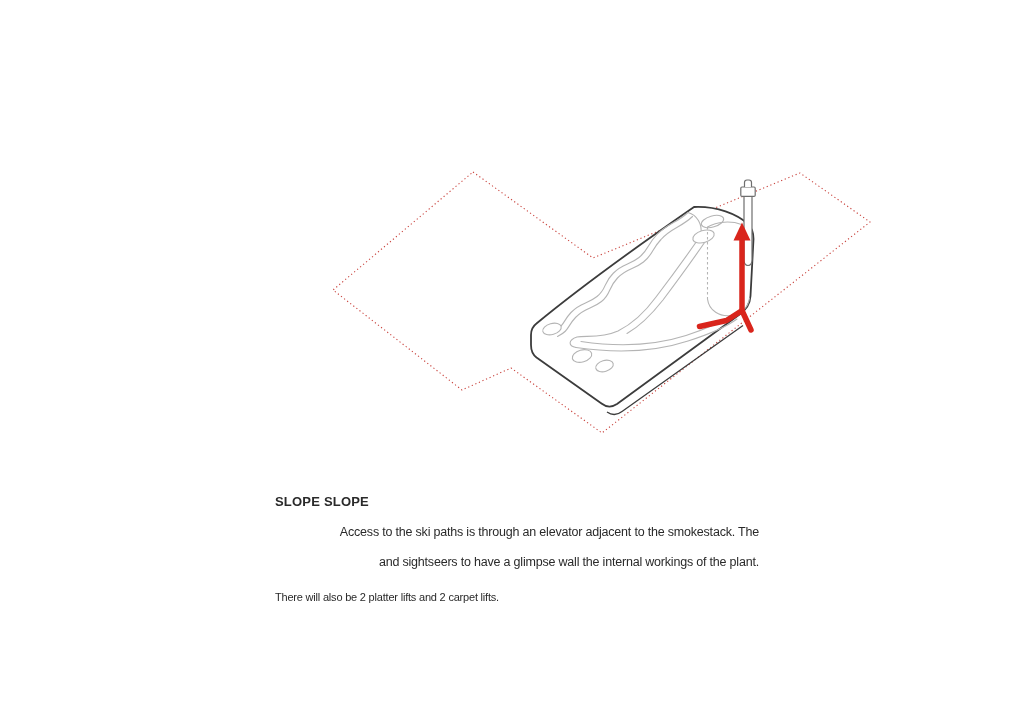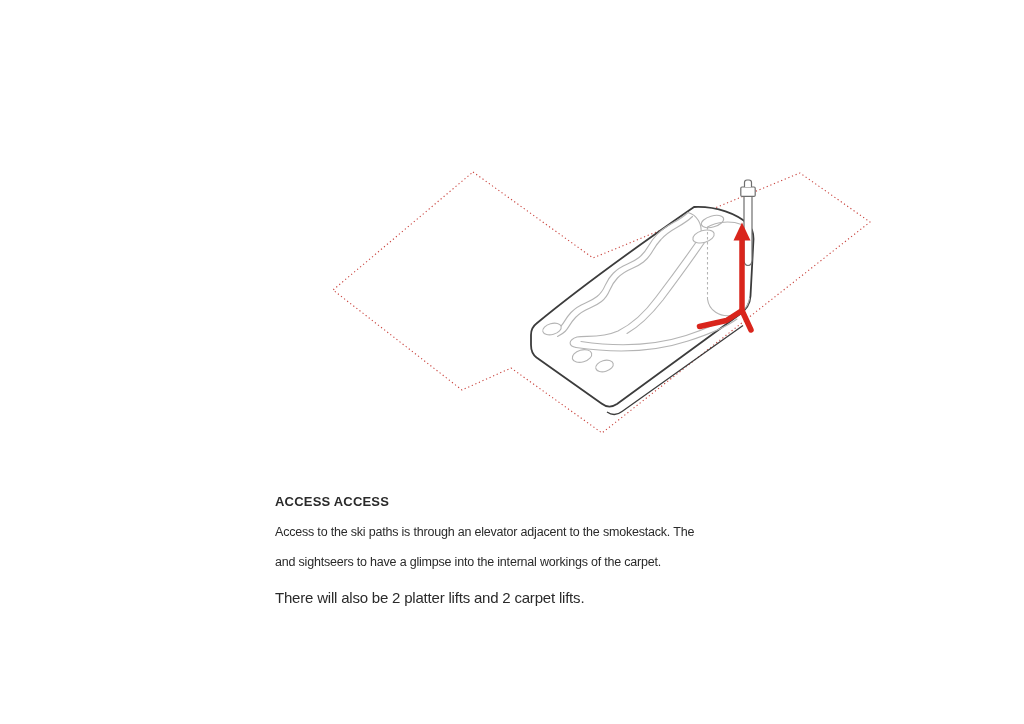--- a/index.html
+++ b/index.html
@@ -25,22 +25,22 @@
 
   
   .text-block{
     position:absolute;left:275px;top:494px;width:500px;
     color:var(--text,#2a2a2a);
   }
   .heading{
     font-size:13px;font-weight:bold;letter-spacing:0.2px;
     margin:0 0 16px 0;
   }
-  .para1{font-size:12.5px;line-height:15px;letter-spacing:-0.2px;margin:0;}
-  .para2{font-size:15px;line-height:15px;letter-spacing:-0.2px;margin:20px 0 0 0;}
+  .para1{font-size:12.5px;line-height:15px;letter-spacing:-0.2px;margin:16px;text-align:right;}
+  .para2{font-size:11px;line-height:15px;letter-spacing:-0.2px;margin:20px 0 0 0;}
 </style>
 </head>
 <body>
 
 <div class="page">
 
   <svg class="diagram-svg" viewBox="0 0 1024 724">
 
     <polygon class="site-dotted" points="473,172 593,258 800,173 870,222 602,433 511,368 462,390 333,290"></polygon>
 
@@ -80,22 +80,22 @@
 
     <g>
       <path class="red-stroke" d="M 699.5,326.5 L 726.5,320.5 L 742,310.5"></path>
       <path class="red-stroke" d="M 742,310.5 L 751,330"></path>
       <path class="red-stroke" d="M 742,309 L 742,240"></path>
       <polygon class="red-fill" points="742,222.5 733.5,240.5 750.5,240.5"></polygon>
     </g>
   </svg>
 
   <div class="text-block">
-    <h3 class="heading">ACCESS ACCESS</h3>
+    <h3 class="heading">SLOPE SLOPE</h3>
     <p class="para1">
       <span>Access to the ski paths is through an elevator adjacent to the smokestack. The</span><br>
       <br>
-      <span>and sightseers to have a glimpse into the internal workings of the carpet.</span>
+      <span>and sightseers to have a glimpse wall the internal workings of the plant.</span>
     </p>
     <p class="para2">There will also be 2 platter lifts and 2 carpet lifts.</p>
   </div>
 
 </div>
 
 </body></html>

